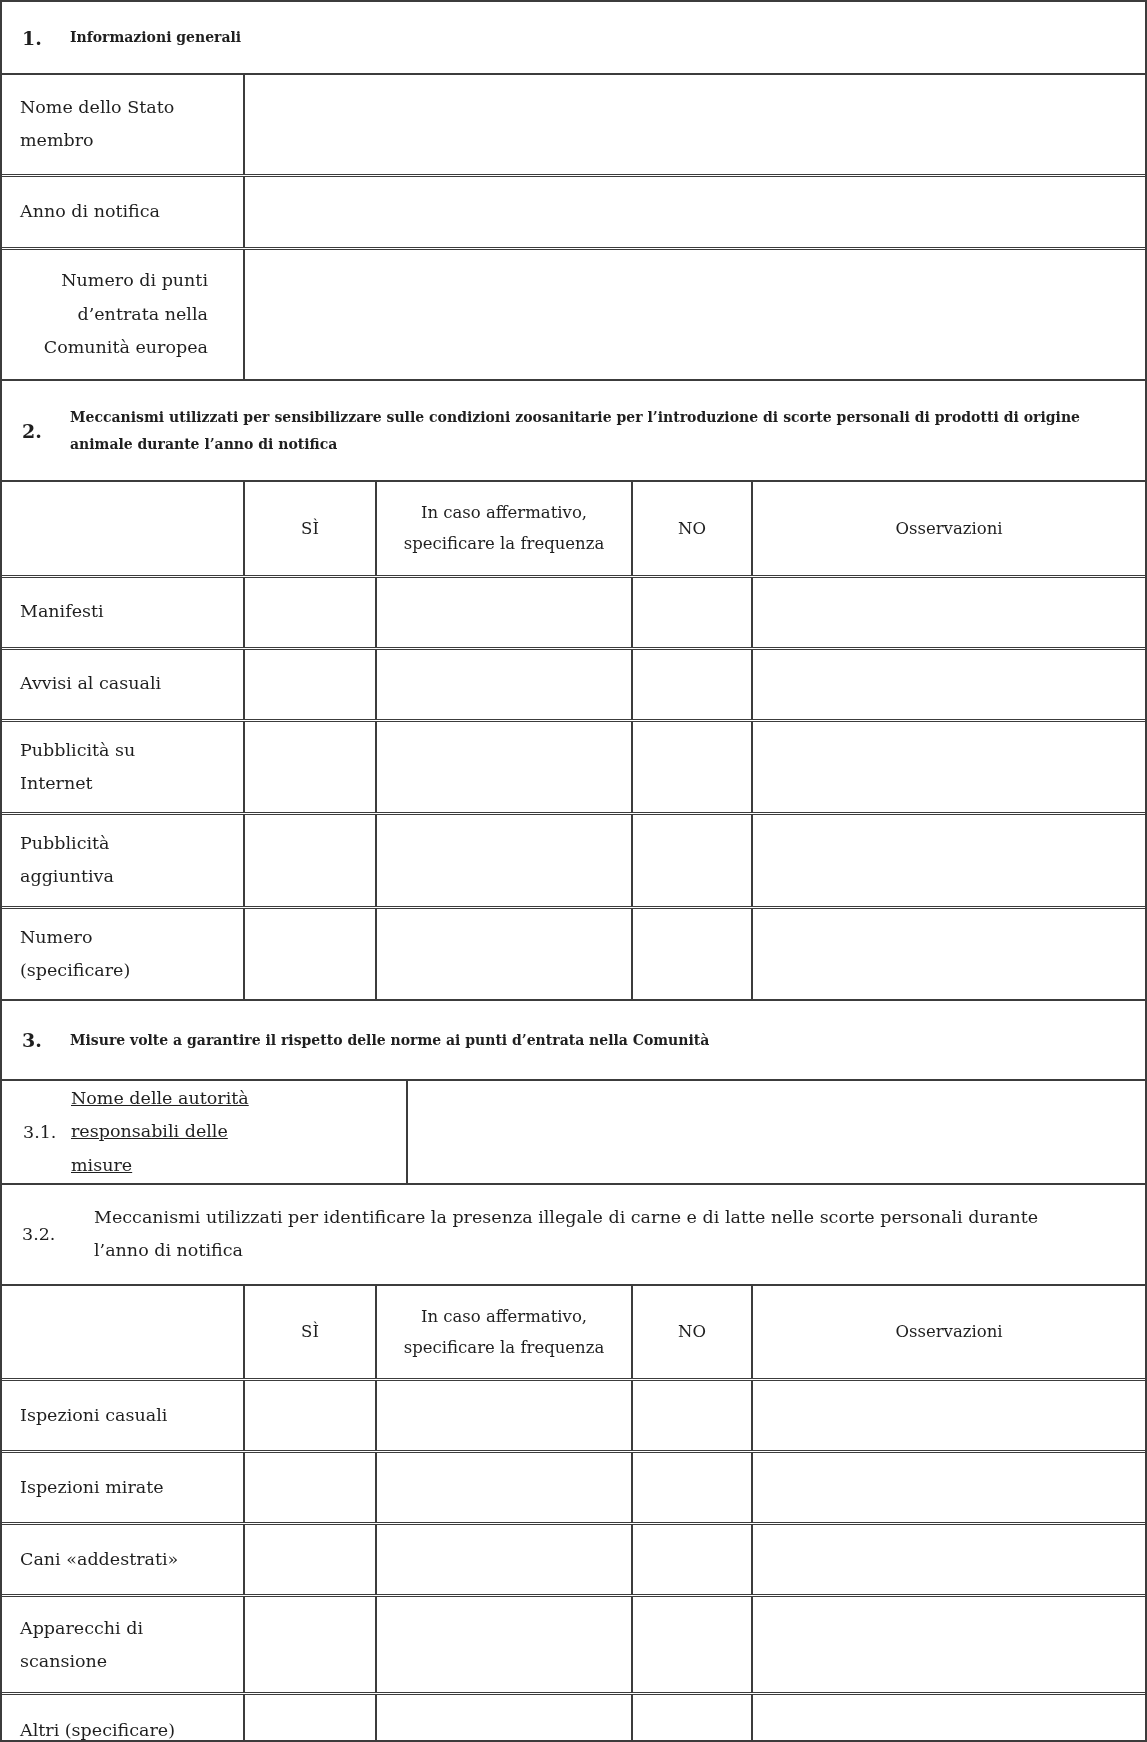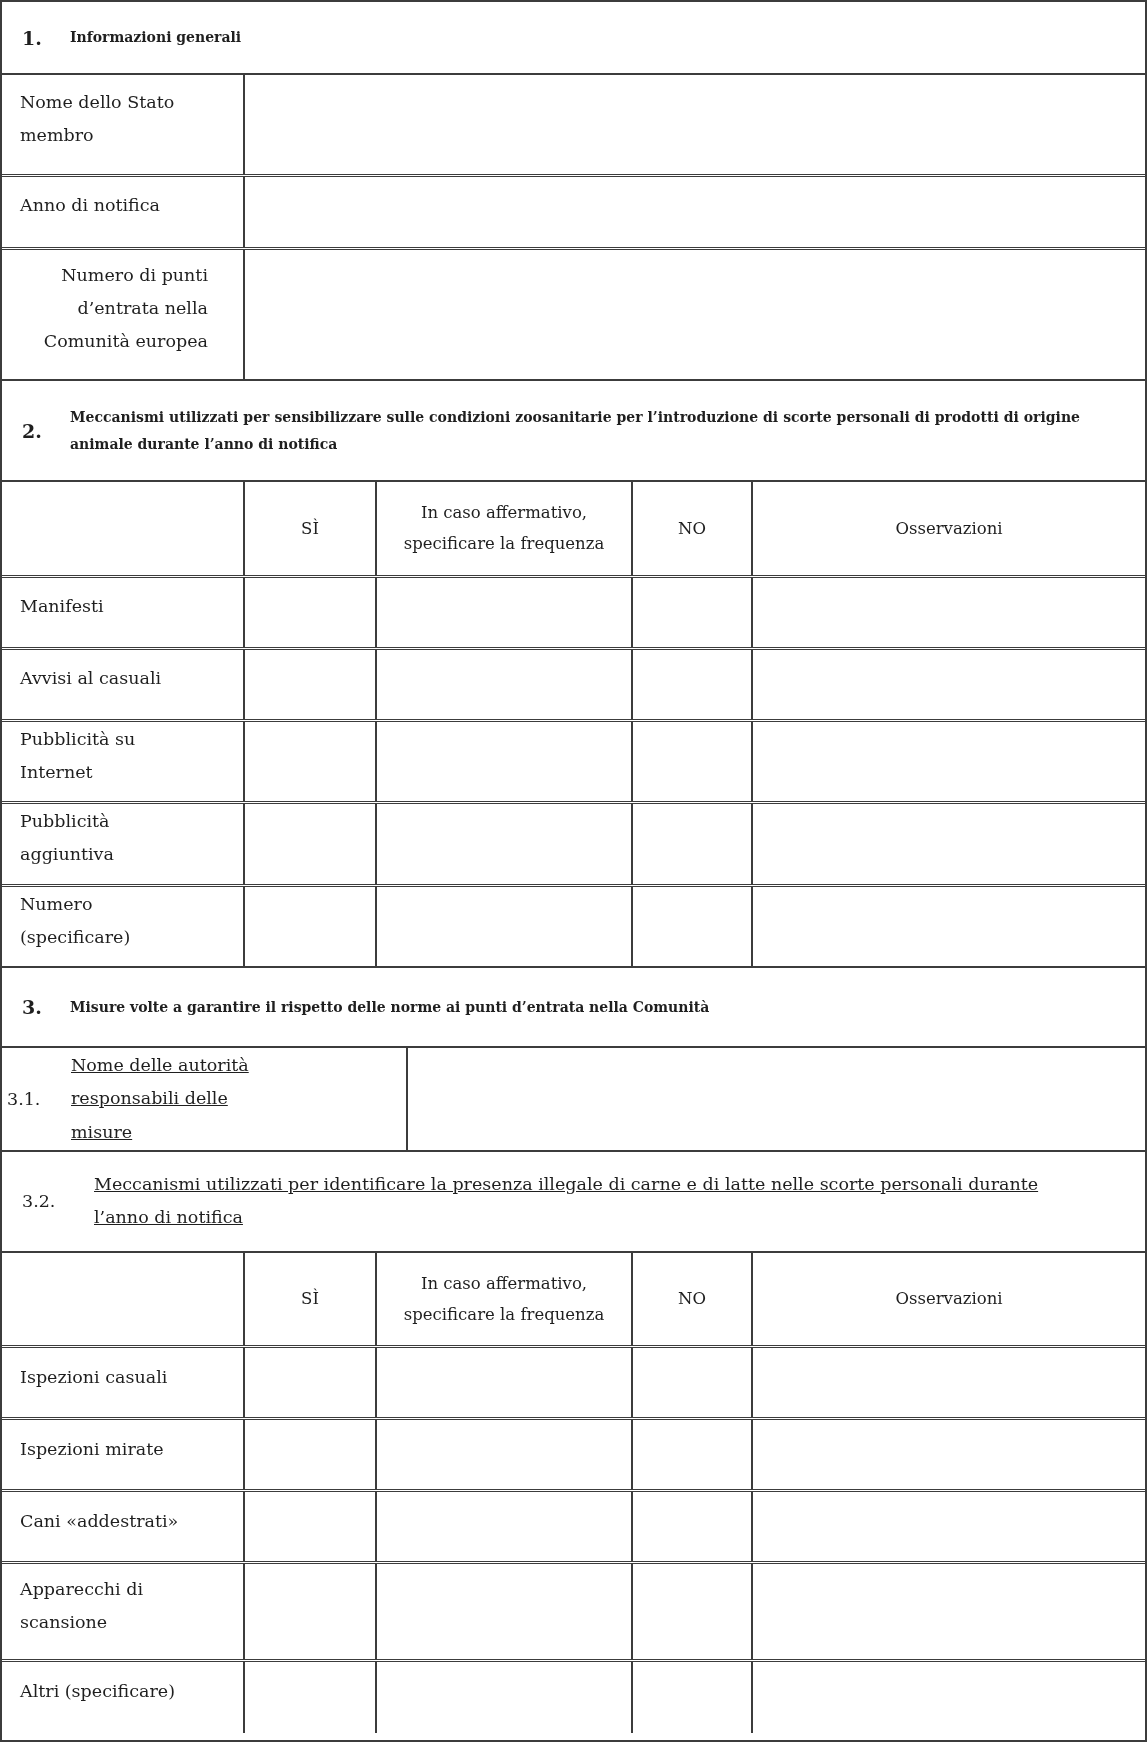--- a/index.html
+++ b/index.html
@@ -14,44 +14,44 @@
   
   .hrow{display:flex;align-items:center;}
   .hrow .num{flex:0 0 68px;padding-left:20px;font-size:19px;box-sizing:border-box;}
   .hrow .txt{font-size:14px;line-height:1.9;}
   .bold{font-weight:bold;}
   .h1{height:71px;}
   .h2{height:101px;}
   .h2 .txt{flex:none;width:1010px;text-align:justify;}
   .h3{height:80px;}
   .h32{height:101px;gap:24px;}
-  .h32 .txt{flex:none;width:990px;font-size:17.5px;text-decoration:underline;}
+  .h32 .txt{flex:none;width:990px;font-size:17.5px;}
 
   
   table.t{border-collapse:collapse;table-layout:fixed;width:100%;border:hidden;}
   table.t td{border:2px solid #3c3c3c;box-sizing:border-box;vertical-align:middle;}
   table.t tr + tr td{border-top:3px double #3c3c3c;}
-  td.lbl{font-size:17.5px;line-height:1.9;padding:1px 35px 12px 18px;}
+  td.lbl{font-size:17.5px;line-height:1.9;padding:12px 35px 12px 18px;}
   td.val{background:#ffffff;}
   tr.hdr td{font-size:16.5px;line-height:1.9;text-align:center;padding:6px 22px;}
 
   
   .t1 tr:nth-child(1) td{height:100px;}
   .t1 tr:nth-child(2) td{height:73px;}
   .t1 tr:nth-child(3) td{height:131px;text-align:right;}
 
   
   .tAB tr.hdr td{height:94px;}
   .tAB tr.body td{height:72px;}
   .tAB tr.r-tall td{height:98px;}
 
   
   .t31 td{height:98px;}
   .t31 .cellflex{display:flex;align-items:center;}
-  .t31 .num{flex:0 0 68px;padding-left:4px;font-size:17.5px;box-sizing:border-box;align-self:center;}
+  .t31 .num{flex:0 0 68px;padding-left:20px;font-size:17.5px;box-sizing:border-box;align-self:center;}
   .t31 .txt31{width:215px;font-size:17.5px;line-height:1.9;text-decoration:underline;}
 </style>
 </head>
 <body>
 
 <div class="page">
 
   <div class="blk hrow h1">
     <span class="num bold">1.</span>
     <span class="txt bold">Informazioni generali</span>

